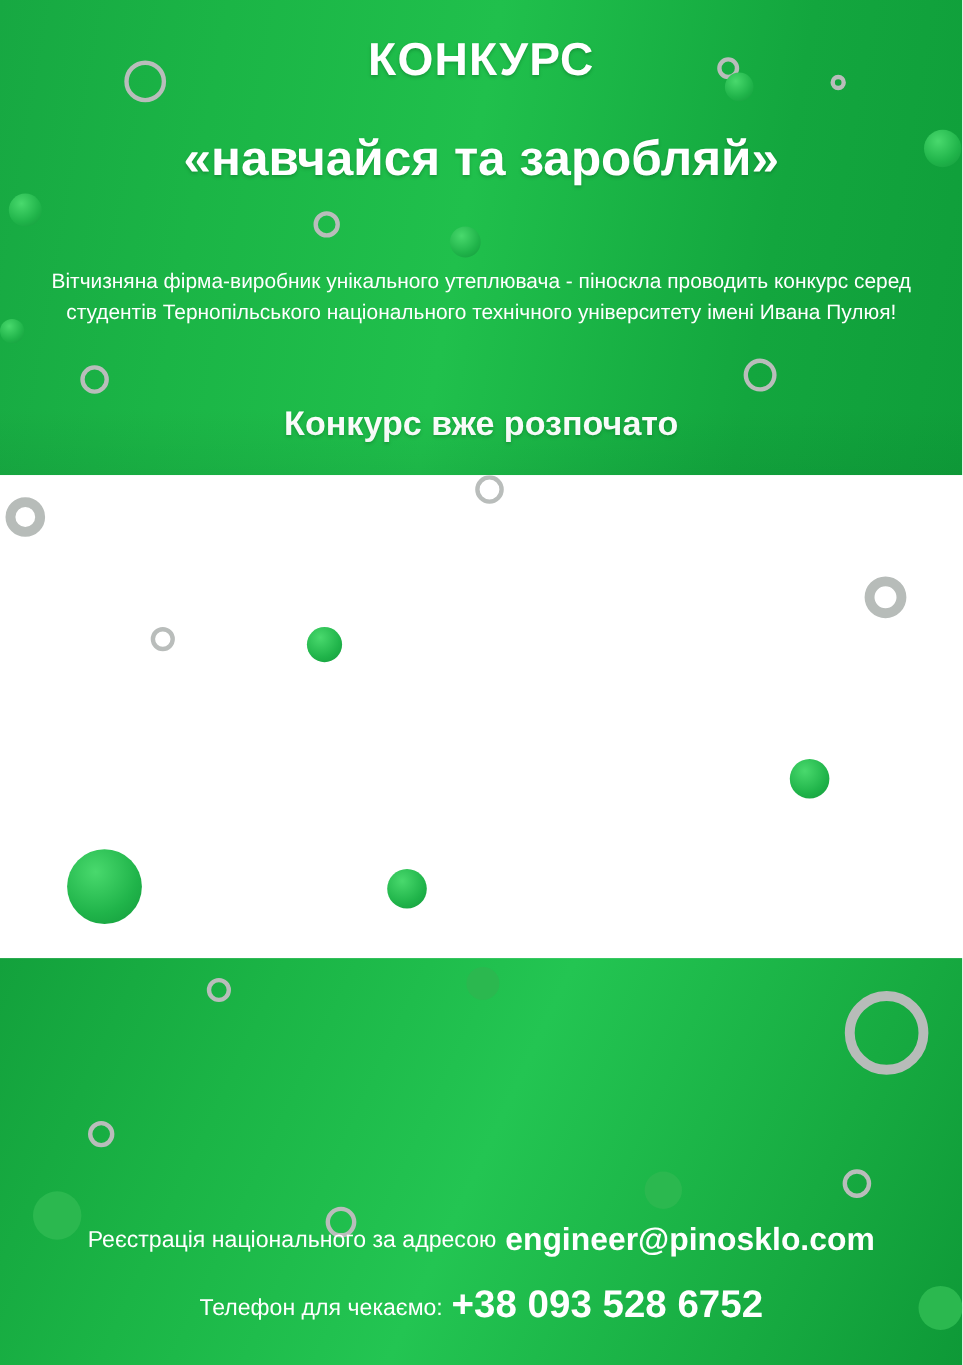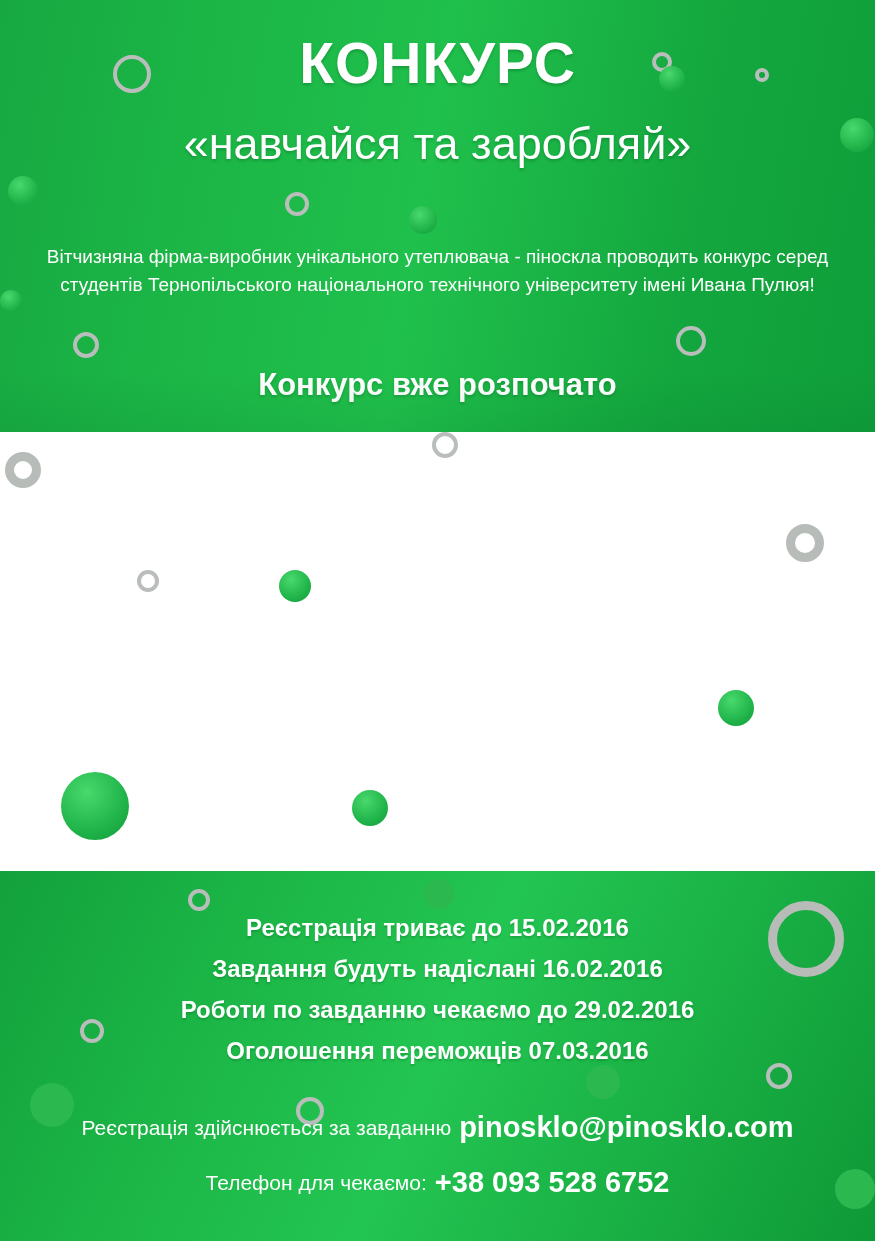--- a/index.html
+++ b/index.html
@@ -64,33 +64,33 @@
   .dot-green { background: radial-gradient(circle at 38% 30%, #49d96d 0%, #20b44a 60%, #13993b 100%); }
   .dot-green-flat { background: #2bb84f; }
 
   
   .title-main {
     position: absolute;
     left: 0; top: 30px;
     width: 875px;
     text-align: center;
     color: #ffffff;
-    font-size: 57px;
+    font-size: 42px;
     font-weight: bold;
     letter-spacing: 1px;
     text-shadow: 0 2px 3px rgba(0,70,20,.28);
   }
   .title-sub {
     position: absolute;
     left: 0; top: 118px;
     width: 875px;
     text-align: center;
     color: #ffffff;
     font-size: 45px;
-    font-weight: normal;
+    font-weight: bold;
     text-shadow: 0 2px 3px rgba(0,70,20,.28);
   }
   .intro {
     position: absolute;
     left: 40px; top: 243px;
     width: 795px;
     text-align: center;
     color: #ffffff;
     font-size: 19px;
     line-height: 28px;
@@ -203,21 +203,21 @@
   }
   .phone-line {
     position: absolute;
     left: 0; top: 295px;
     width: 875px;
     text-align: center;
     color: #ffffff;
     font-size: 21px;
   }
   .phone-line .big {
-    font-size: 29px;
+    font-size: 35px;
     font-weight: bold;
     vertical-align: -2px;
     margin-left: 8px;
   }
 </style>
 </head>
 <body>
 
 <div class="poster">
 
@@ -260,29 +260,23 @@
     <div class="circle ring-grey" style="left:188px; top:18px; width:22px; height:22px;"></div>
     <div class="circle ring-grey-thick" style="left:768px; top:30px; width:76px; height:76px;"></div>
     <div class="circle ring-grey" style="left:80px; top:148px; width:24px; height:24px;"></div>
     <div class="circle ring-grey" style="left:296px; top:226px; width:28px; height:28px;"></div>
     <div class="circle ring-grey" style="left:766px; top:192px; width:26px; height:26px;"></div>
     <div class="circle dot-green-flat" style="left:424px; top:8px; width:30px; height:30px;"></div>
     <div class="circle dot-green-flat" style="left:30px; top:212px; width:44px; height:44px;"></div>
     <div class="circle dot-green-flat" style="left:586px; top:194px; width:34px; height:34px;"></div>
     <div class="circle dot-green-flat" style="left:835px; top:298px; width:40px; height:40px;"></div>
 
-    <div class="dates">
-      <div>Реєстрація триває до 15.02.2016</div>
-      <div>Завдання будуть надіслані 16.02.2016</div>
-      <div>Роботи по завданню чекаємо до 29.02.2016</div>
-      <div>Оголошення переможців 07.03.2016</div>
-    </div>
 
     <div class="contact-line">
-      <span>Реєстрація здійснюється за завданню</span><span class="big">pinosklo@pinosklo.com</span>
+      <span>Реєстрація національного за адресою</span><span class="big">engineer@pinosklo.com</span>
     </div>
 
     <div class="phone-line">
       <span>Телефон для чекаємо:</span><span class="big">+38 093 528 6752</span>
     </div>
   </div>
 
 </div>
 
 </body></html>

